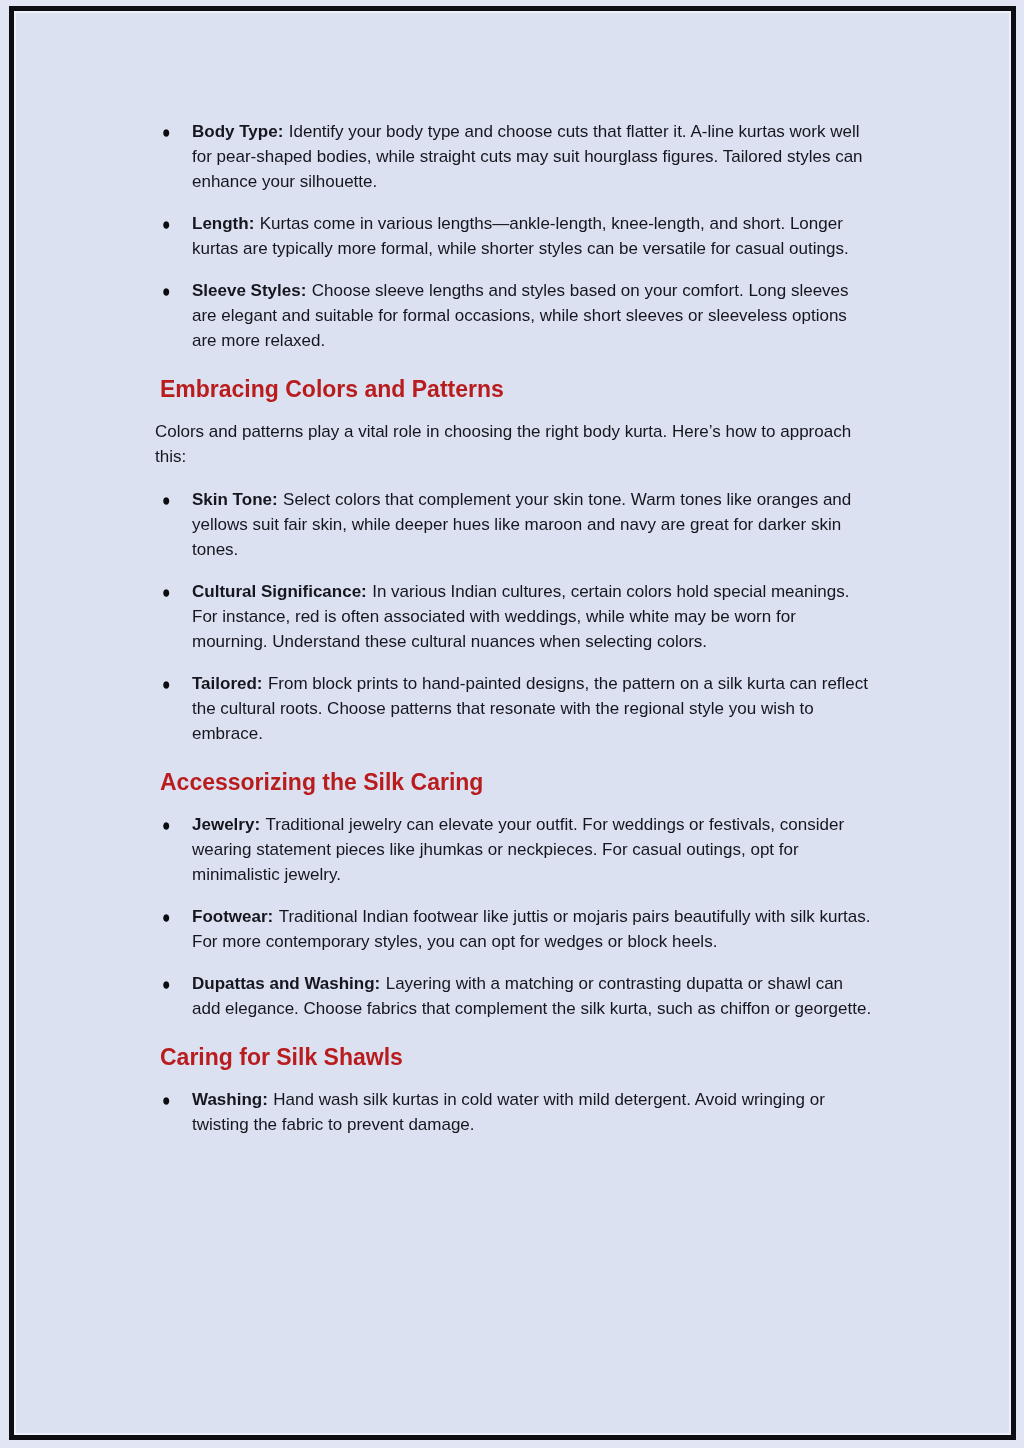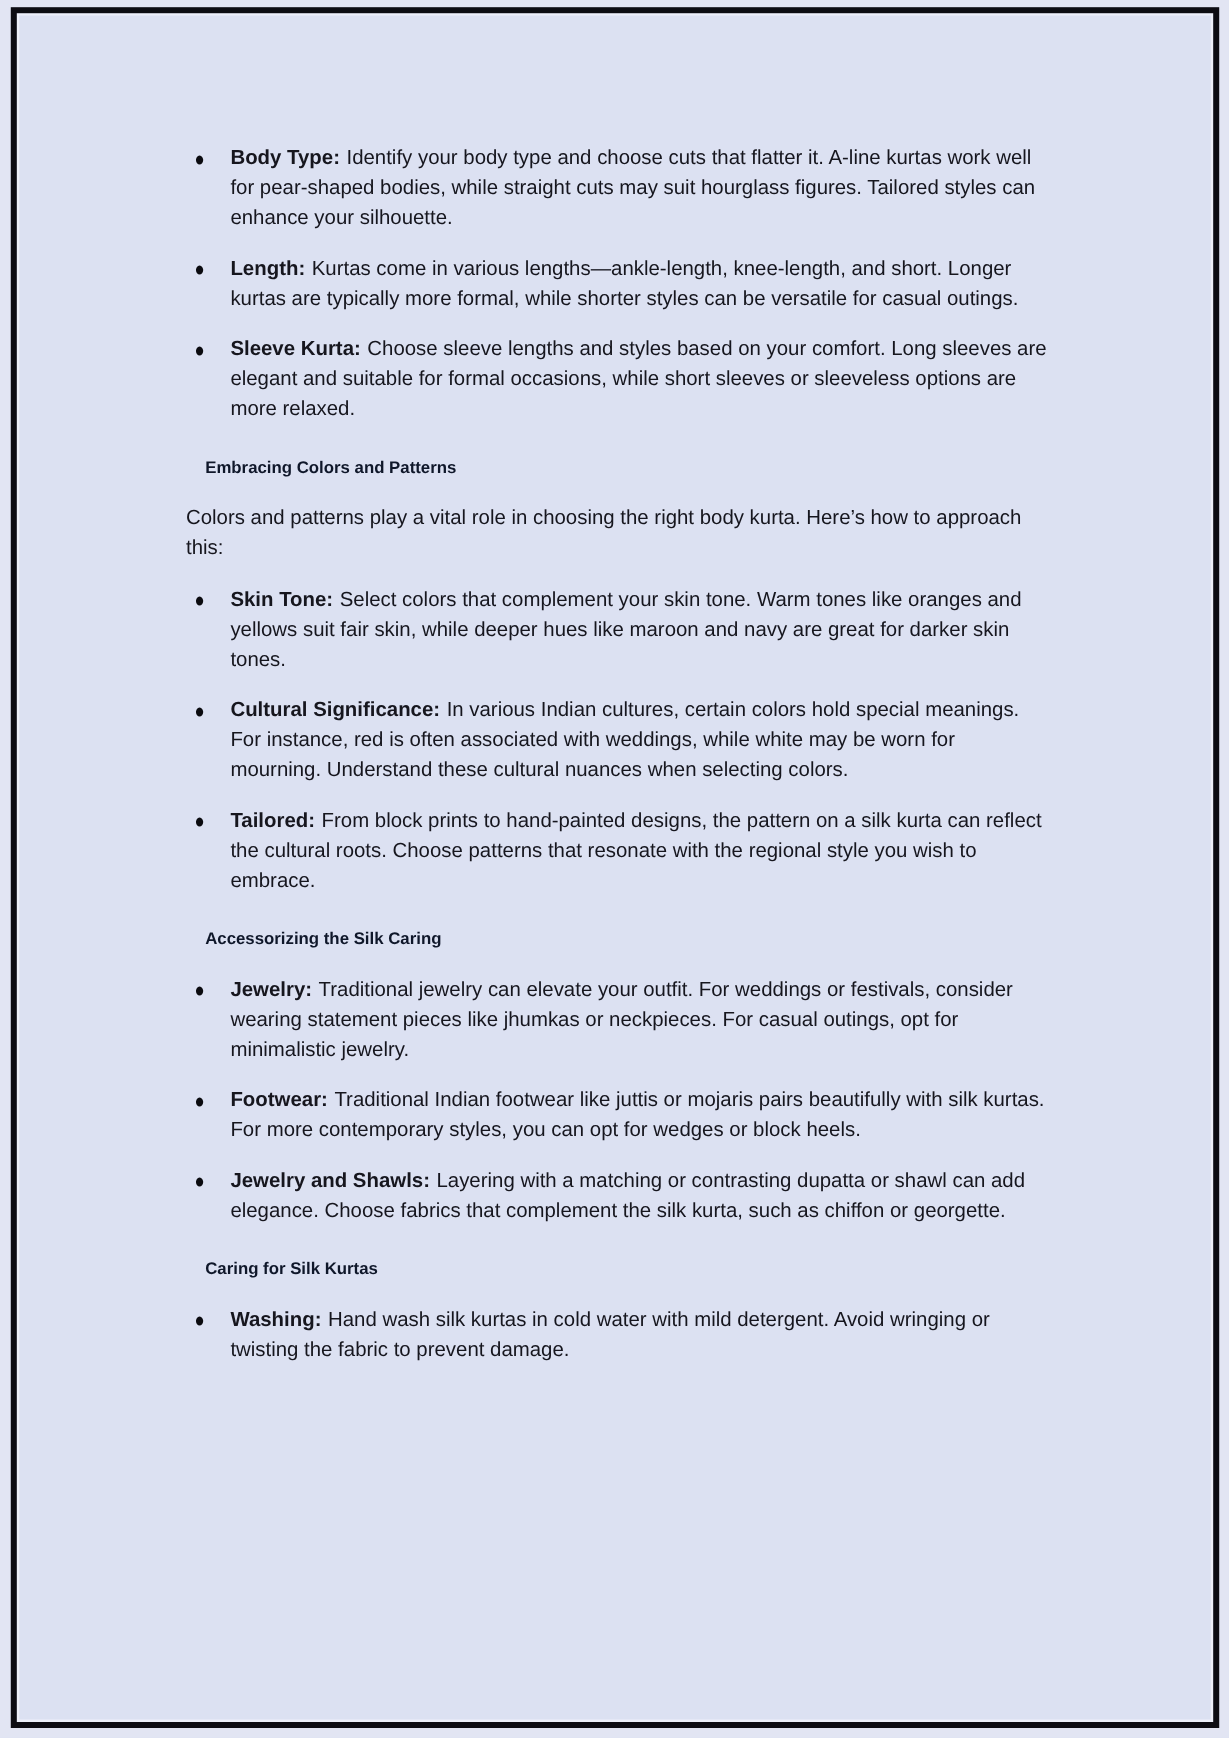--- a/index.html
+++ b/index.html
@@ -54,25 +54,25 @@
     font-size: 14px;
     line-height: 25px;
     transform: scaleY(1.25);
     color: #0b0b10;
   }
   .bullet-label {
     font-weight: bold;
     margin-right: 0.32em;
   }
   .section-heading {
-    margin: 23px 0 17px 16px;
-    font-size: 14px;
+    margin: 23px 0 17px 5px;
+    font-size: 23px;
     line-height: 26px;
     font-weight: bold;
-    color: #0f172a;
+    color: #b91c1c;
   }
   .section-intro {
     margin: 0 0 18px 0;
   }
   .section-bullets {
     margin-bottom: 0;
   }
   .top-bullets {
     margin-bottom: 0;
   }
@@ -89,21 +89,21 @@
         <li class="bullet-item">
           <span class="bullet-marker">●</span>
           <p><span class="bullet-label">Body Type:</span><span>Identify your body type and choose cuts that flatter it. A-line kurtas work well for pear-shaped bodies, while straight cuts may suit hourglass figures. Tailored styles can enhance your silhouette.</span></p>
         </li>
         <li class="bullet-item">
           <span class="bullet-marker">●</span>
           <p><span class="bullet-label">Length:</span><span>Kurtas come in various lengths—ankle-length, knee-length, and short. Longer kurtas are typically more formal, while shorter styles can be versatile for casual outings.</span></p>
         </li>
         <li class="bullet-item">
           <span class="bullet-marker">●</span>
-          <p><span class="bullet-label">Sleeve Kurta:</span><span>Choose sleeve lengths and styles based on your comfort. Long sleeves are elegant and suitable for formal occasions, while short sleeves or sleeveless options are more relaxed.</span></p>
+          <p><span class="bullet-label">Sleeve Styles:</span><span>Choose sleeve lengths and styles based on your comfort. Long sleeves are elegant and suitable for formal occasions, while short sleeves or sleeveless options are more relaxed.</span></p>
         </li>
       </ul>
 
       <h2 class="section-heading">Embracing Colors and Patterns</h2>
       <p class="section-intro">Colors and patterns play a vital role in choosing the right body kurta. Here’s how to approach this:</p>
       <ul class="bullet-list section-bullets">
         <li class="bullet-item">
           <span class="bullet-marker">●</span>
           <p><span class="bullet-label">Skin Tone:</span><span>Select colors that complement your skin tone. Warm tones like oranges and yellows suit fair skin, while deeper hues like maroon and navy are great for darker skin tones.</span></p>
         </li>
@@ -122,25 +122,25 @@
         <li class="bullet-item">
           <span class="bullet-marker">●</span>
           <p><span class="bullet-label">Jewelry:</span><span>Traditional jewelry can elevate your outfit. For weddings or festivals, consider wearing statement pieces like jhumkas or neckpieces. For casual outings, opt for minimalistic jewelry.</span></p>
         </li>
         <li class="bullet-item">
           <span class="bullet-marker">●</span>
           <p><span class="bullet-label">Footwear:</span><span>Traditional Indian footwear like juttis or mojaris pairs beautifully with silk kurtas. For more contemporary styles, you can opt for wedges or block heels.</span></p>
         </li>
         <li class="bullet-item">
           <span class="bullet-marker">●</span>
-          <p><span class="bullet-label">Jewelry and Shawls:</span><span>Layering with a matching or contrasting dupatta or shawl can add elegance. Choose fabrics that complement the silk kurta, such as chiffon or georgette.</span></p>
+          <p><span class="bullet-label">Dupattas and Washing:</span><span>Layering with a matching or contrasting dupatta or shawl can add elegance. Choose fabrics that complement the silk kurta, such as chiffon or georgette.</span></p>
         </li>
       </ul>
 
-      <h2 class="section-heading">Caring for Silk Kurtas</h2>
+      <h2 class="section-heading">Caring for Silk Shawls</h2>
       <ul class="bullet-list section-bullets">
         <li class="bullet-item">
           <span class="bullet-marker">●</span>
           <p><span class="bullet-label">Washing:</span><span>Hand wash silk kurtas in cold water with mild detergent. Avoid wringing or twisting the fabric to prevent damage.</span></p>
         </li>
       </ul>
 
     </div>
   </div>
 </div>

